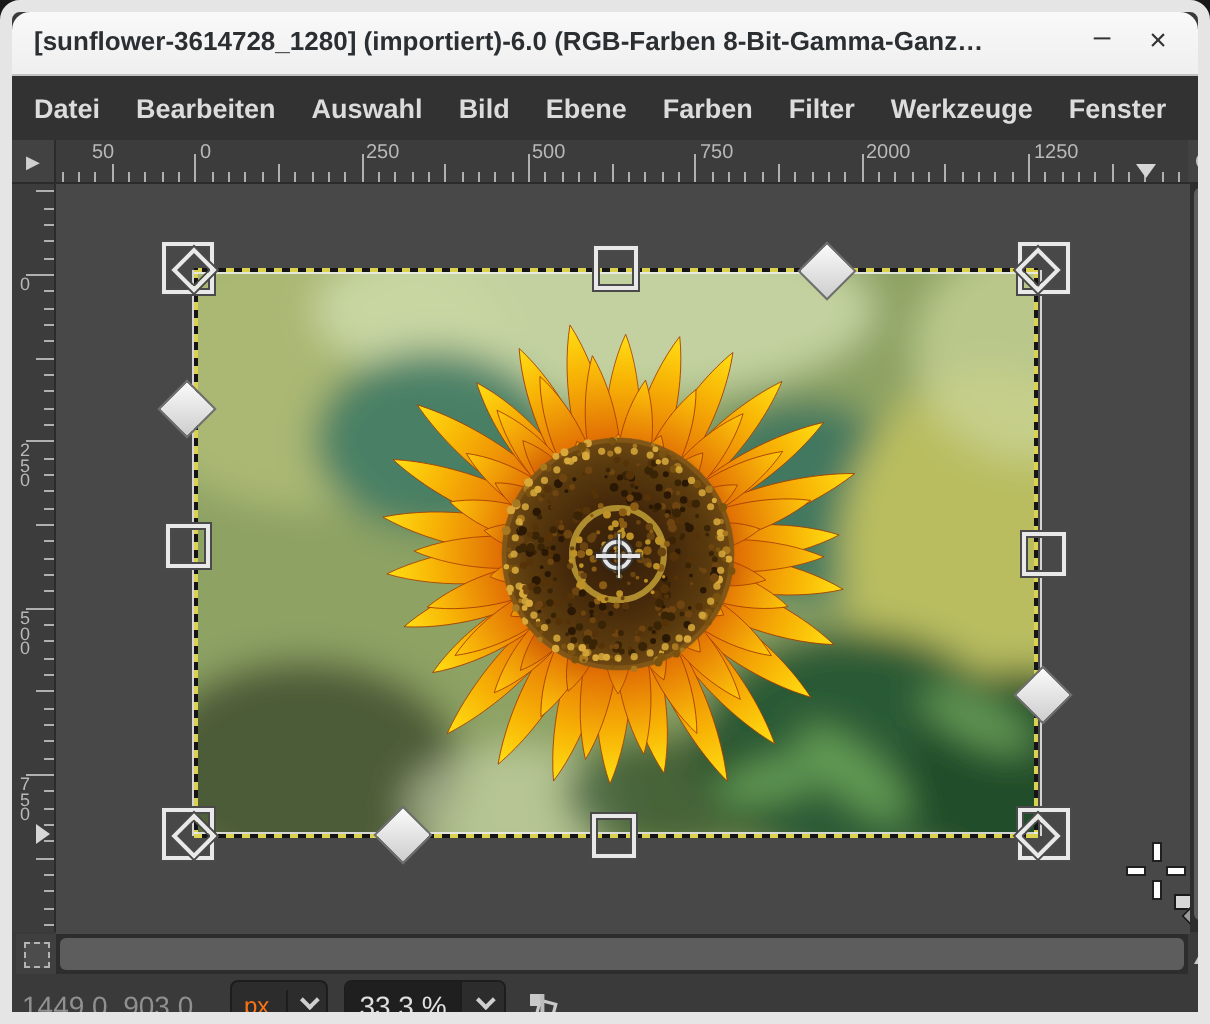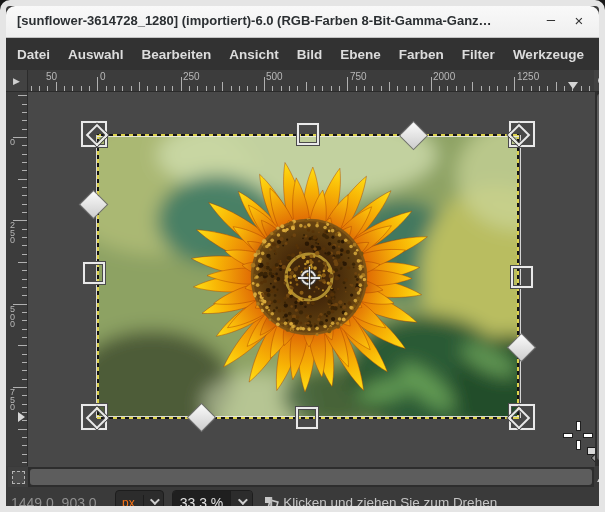--- a/index.html
+++ b/index.html
@@ -69,23 +69,22 @@
 <div class="window">
 
   <div class="titlebar">
     <span class="title">[sunflower-3614728_1280] (importiert)-6.0 (RGB-Farben 8-Bit-Gamma-Ganz…</span>
     <span class="winbtn minbtn">–</span>
     <span class="winbtn closebtn">×</span>
   </div>
 
   <div class="menubar" id="menubar">
       <span class="menuitem">Datei</span>
+      <span class="menuitem">Bearbeiten</span>
       <span class="menuitem">Auswahl</span>
-      <span class="menuitem">Bearbeiten</span>
-      <span class="menuitem">Ansicht</span>
       <span class="menuitem">Bild</span>
       <span class="menuitem">Ebene</span>
       <span class="menuitem">Farben</span>
       <span class="menuitem">Filter</span>
       <span class="menuitem">Werkzeuge</span>
       <span class="menuitem">Fenster</span>
     </div>
 
   <div class="cornerbtn">
     <span>▶</span>
@@ -875,15 +874,14 @@
       <span class="zoom-entry">33,3 %</span>
       <span class="zoom-drop">
           <span class="chev"></span>
         </span>
     </div>
     <svg class="status-icon" width="16" height="16" viewBox="0 0 16 16">
       <rect x="2" y="2" width="7" height="6" fill="#c9c9c9"></rect>
       <rect x="6" y="6" width="8" height="8" fill="none" stroke="#c9c9c9" stroke-width="1.6" transform="rotate(15 10 10)"></rect>
       <rect x="7.2" y="2" width="2" height="13" fill="#bdbdbd"></rect>
     </svg>
-    <span class="status-msg">Klicken und ziehen Sie zum Drehen</span>
   </div>
 </div>
 
 </body></html>

